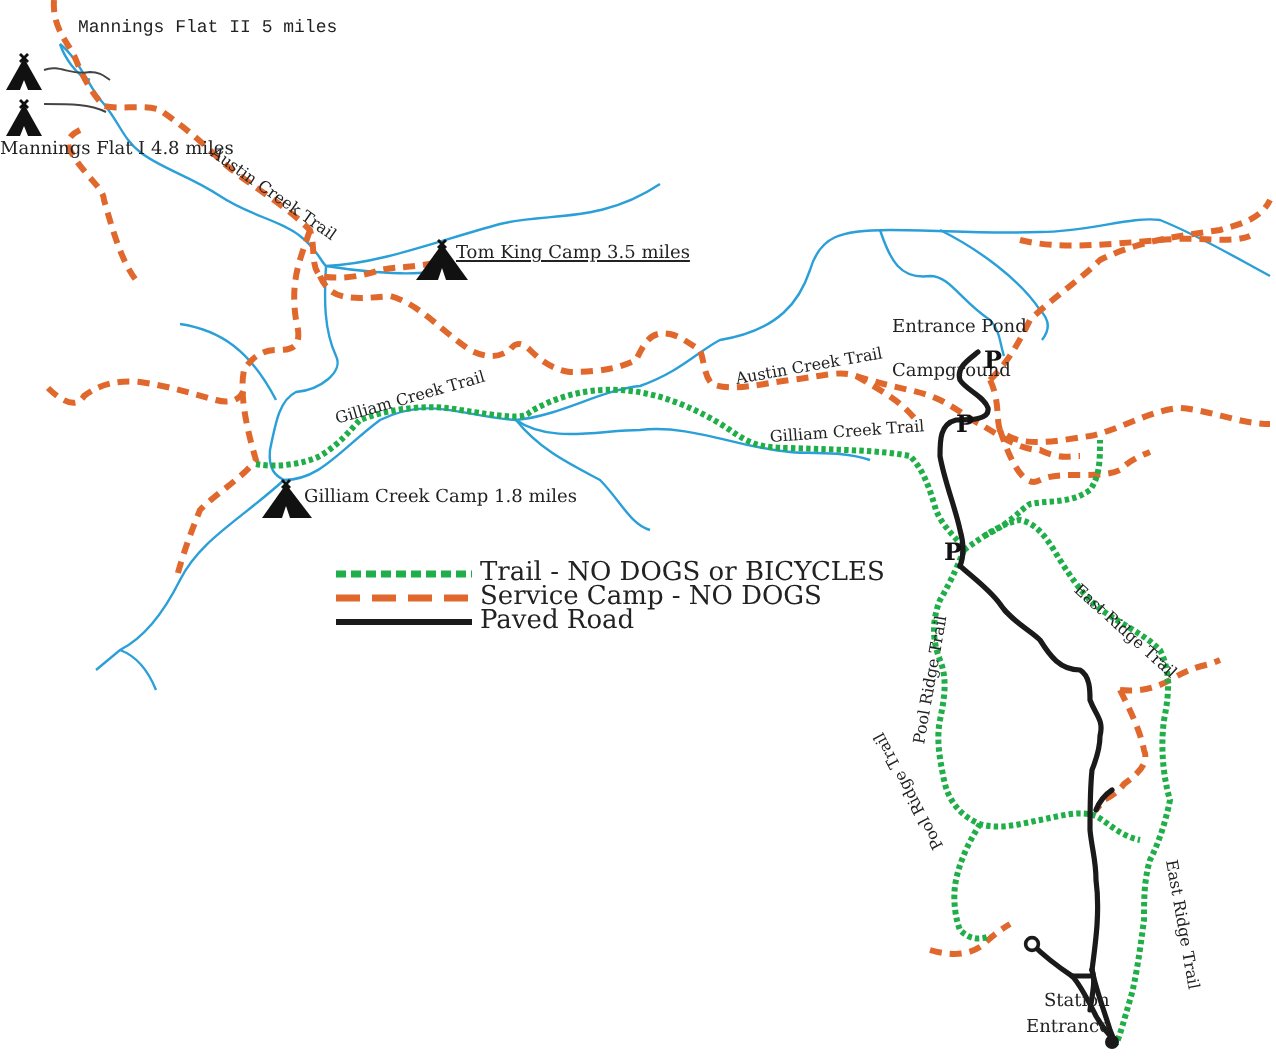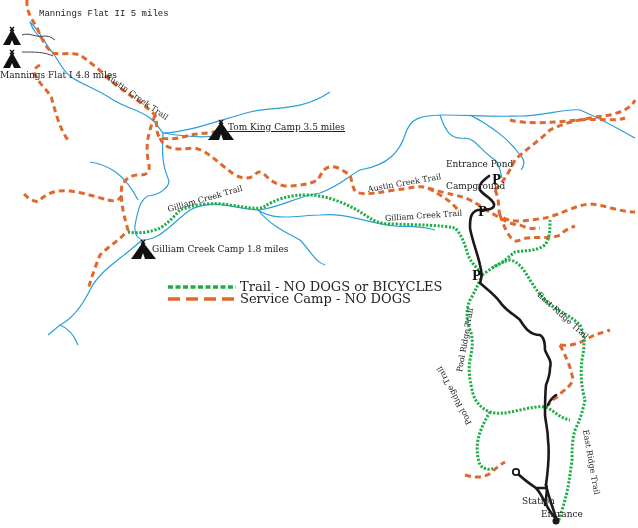--- a/index.html
+++ b/index.html
@@ -103,21 +103,21 @@
   </g>
 </svg>
 
 <div class="lbl" style="left:39px;top:10px;font-family:Liberation Mono, monospace;">Mannings Flat II 5 miles</div>
 <div class="lbl" style="left:0px;top:71px;">Mannings Flat I 4.8 miles</div>
 <div class="lbl" style="left:228px;top:123px;text-decoration:underline;">Tom King Camp 3.5 miles</div>
 <div class="lbl" style="left:152px;top:245px;">Gilliam Creek Camp 1.8 miles</div>
 
 <div class="lbl" style="left:446px;top:160px;">Entrance Pond</div>
 <div class="lbl" style="left:446px;top:182px;">Campground</div>
-<div class="lbl" style="left:513px;top:510px;margin-left:28px;">Entrance</div>
+<div class="lbl" style="left:513px;top:510px;">Entrance</div>
 <div class="lbl" style="left:522px;top:497px;">Station</div>
 
 <div class="parking" style="left:492px;top:174px;">P</div>
 <div class="parking" style="left:478px;top:206px;">P</div>
 <div class="parking" style="left:472px;top:270px;">P</div>
 
 <div class="trail-lbl" style="left:106px;top:72px;transform:rotate(35deg);">Austin Creek Trail</div>
 <div class="trail-lbl" style="left:368px;top:186px;transform:rotate(-10deg);">Austin Creek Trail</div>
 <div class="trail-lbl" style="left:168px;top:206px;transform:rotate(-16deg);">Gilliam Creek Trail</div>
 <div class="trail-lbl" style="left:385px;top:215px;transform:rotate(-4deg);">Gilliam Creek Trail</div>
@@ -132,13 +132,19 @@
         <line x1="0" y1="5" x2="68" y2="5" stroke="#1fae48" stroke-width="3.5" stroke-dasharray="5 2.5"></line>
       </svg>
     <span>Trail - NO DOGS or BICYCLES</span>
   </div>
   <div class="legend-row">
     <svg viewBox="0 0 68 10">
         <line x1="0" y1="5" x2="68" y2="5" stroke="#e0682c" stroke-width="3.5" stroke-dasharray="12 6"></line>
       </svg>
     <span>Service Camp - NO DOGS</span>
   </div>
+  <div class="legend-row">
+    <svg viewBox="0 0 68 10">
+        <line x1="0" y1="5" x2="68" y2="5" stroke="#1a1a1a" stroke-width="3"></line>
+      </svg>
+    <span>Paved Road</span>
+  </div>
 </div>
 
 </body></html>

